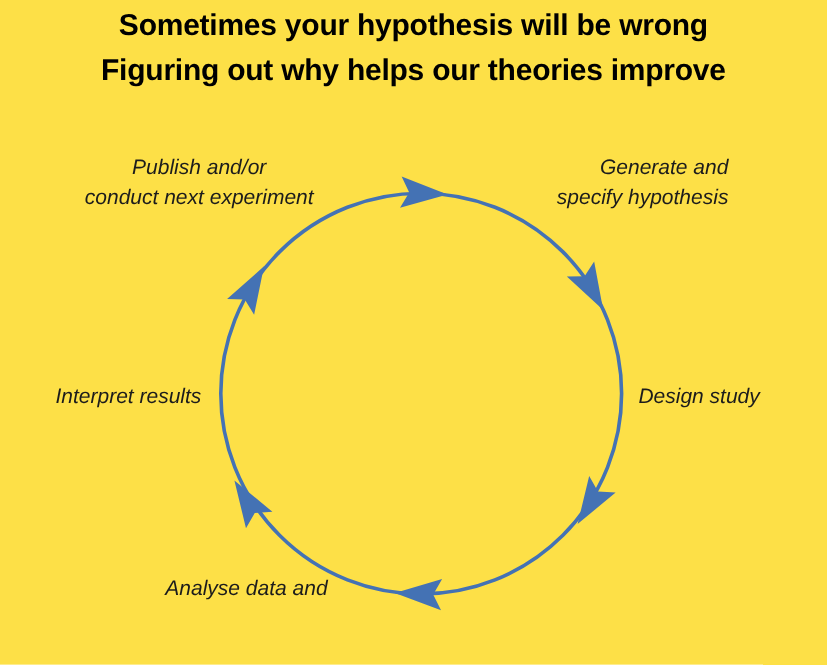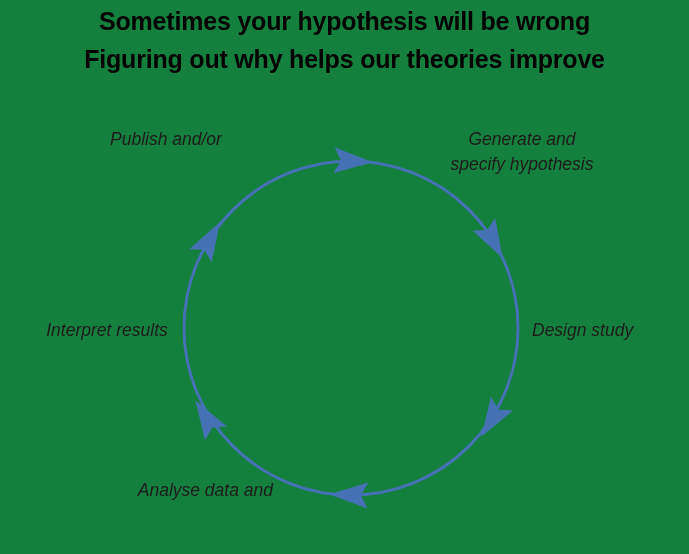--- a/index.html
+++ b/index.html
@@ -4,21 +4,21 @@
 <style>
   html, body {
     margin: 0;
     padding: 0;
     background: #ffffff;
   }
   #canvas {
     position: relative;
     width: 689px;
     height: 554px;
-    background: #15803d;
+    background: #fde047;
     overflow: hidden;
     font-family: "Liberation Sans", sans-serif;
     -webkit-font-smoothing: antialiased;
   }
 
   
   .title-block {
     position: absolute;
     left: 0;
     top: 2px;
@@ -61,21 +61,21 @@
     color: #1c1c1c;
     line-height: 25px;
     white-space: nowrap;
     font-style: italic;
   }
   .stage-label .ln { display: block; }
 
   .stage-generate {
     left: 437px;
     top: 127px;
-    text-align: center;
+    text-align: right;
     width: 170px;
   }
   .stage-design {
     left: 532px;
     top: 318px;
     text-align: left;
     width: 160px;
   }
   .stage-conduct {
     left: 448px;
@@ -138,20 +138,21 @@
       </g>
 
       <g transform="translate(209,241) rotate(300)">
         <path d="M 22,0 L -17,-13 L -10,0 L -17,13 Z" fill="#4472B4"></path>
       </g>
     </svg>
   </div>
 
   <div class="stage-label stage-publish">
     <span class="ln">Publish and/or</span>
+    <span class="ln">conduct next experiment</span>
   </div>
 
   <div class="stage-label stage-generate">
     <span class="ln">Generate and</span>
     <span class="ln">specify hypothesis</span>
   </div>
 
   <div class="stage-label stage-design">
     <span class="ln">Design study</span>
   </div>

